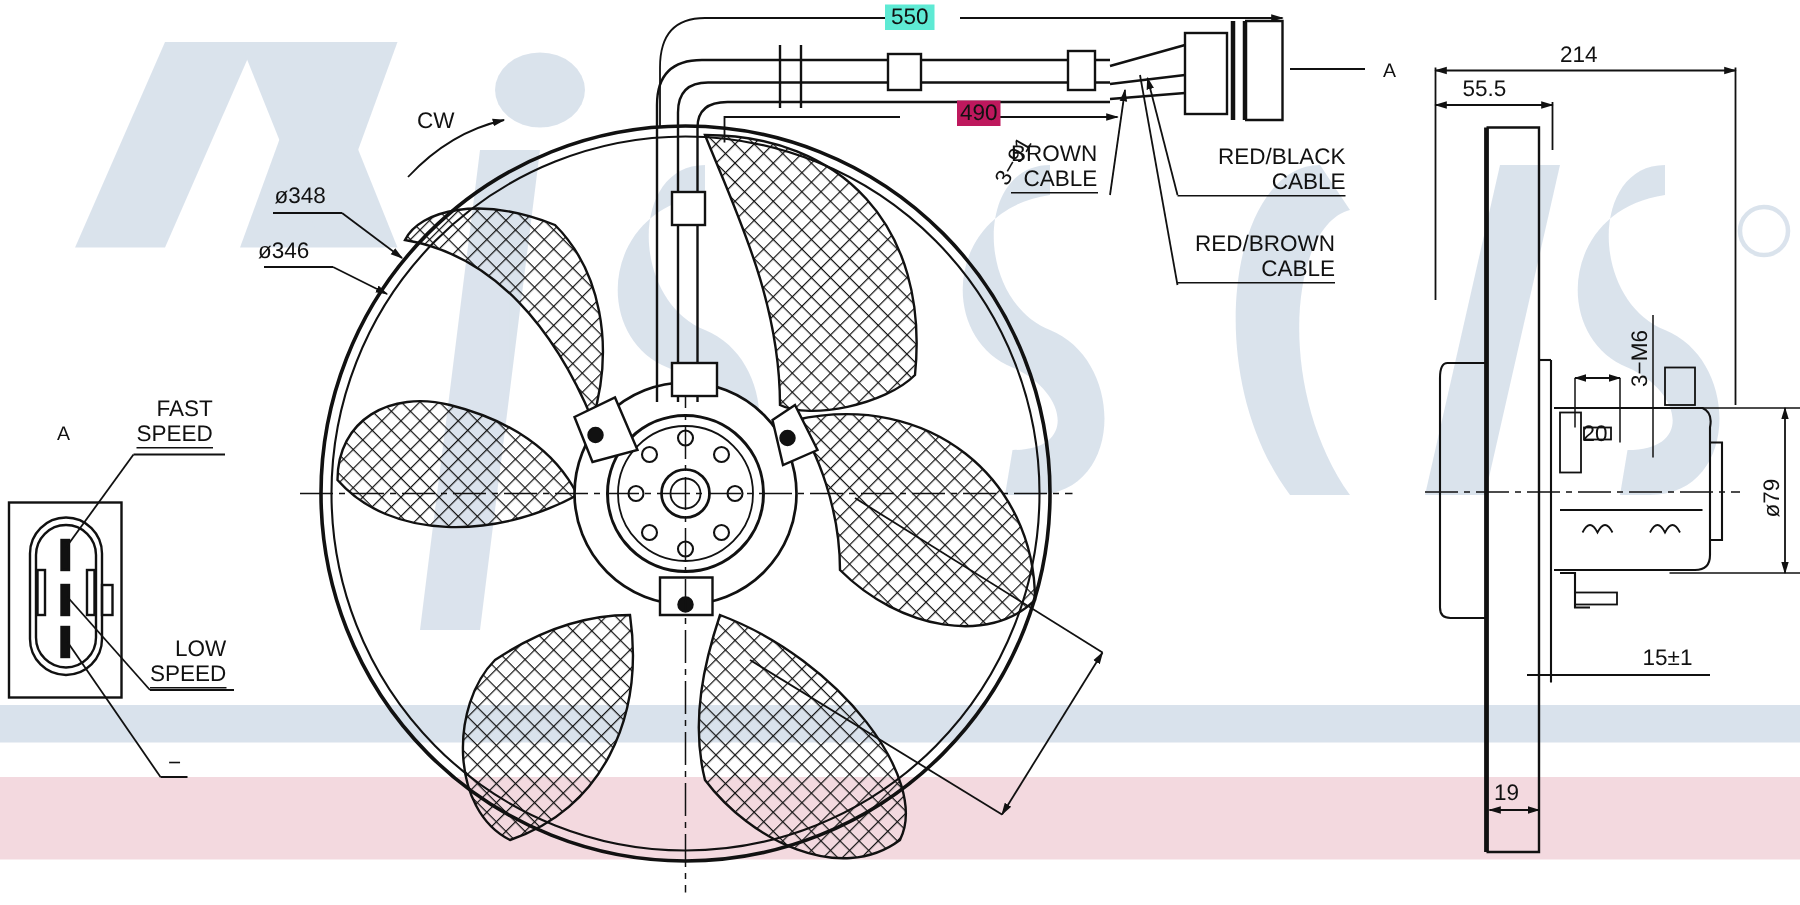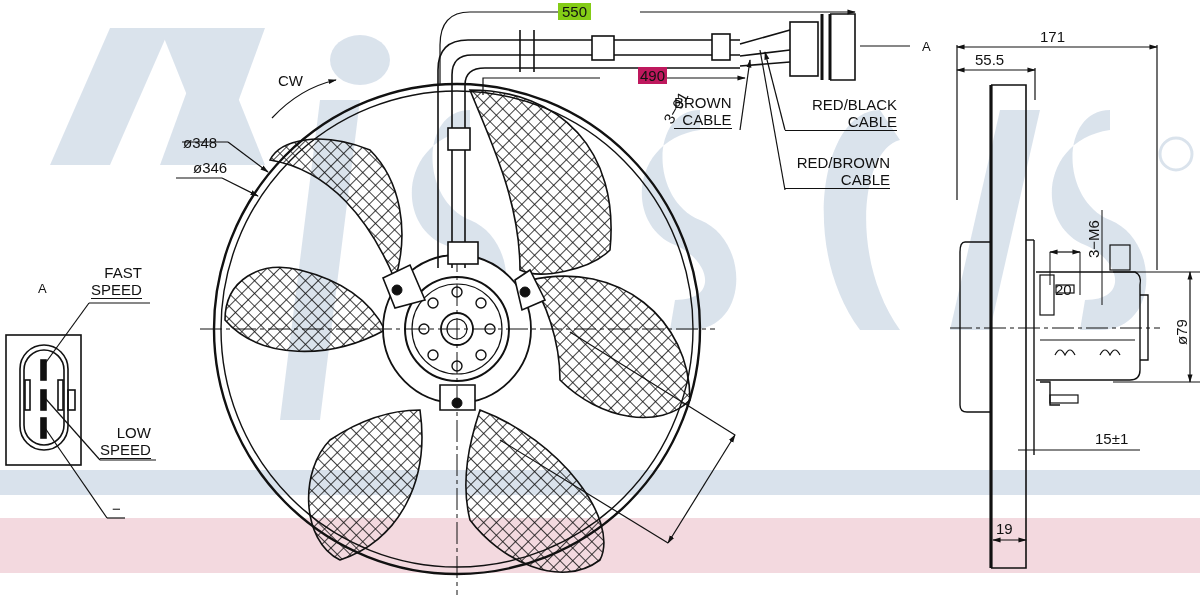--- a/index.html
+++ b/index.html
@@ -169,23 +169,23 @@
       <line x1="1050" y1="252" x2="1050" y2="285" stroke-width="1"></line>
       <line x1="1080" y1="252" x2="1080" y2="295" stroke-width="1"></line>
       <line x1="1102" y1="210" x2="1102" y2="305" stroke-width="1"></line>
       <line x1="1018" y1="450" x2="1140" y2="450" stroke-width="1.2"></line>
       <line x1="993" y1="540" x2="1026" y2="540" stroke-width="1.2" marker-start="url(#arr)" marker-end="url(#arr)"></line>
       <line x1="950" y1="328" x2="1160" y2="328" stroke-width="1" stroke-dasharray="22,4,4,4"></line>
     </g>
   </svg>
 
   <div class="lbl" style="left:278px;top:72px;">CW</div>
-  <div class="lbl" style="left:183px;top:122px;margin-top:12px;">ø348</div>
-  <div class="lbl" style="left:193px;top:159px;">ø346</div>
-  <div class="lbl" style="left:558px;top:3px;background:#84cc16;padding:0 4px;">550</div>
+  <div class="lbl" style="left:183px;top:122px;">ø348</div>
+  <div class="lbl" style="left:172px;top:159px;">ø346</div>
+  <div class="lbl" style="left:590px;top:3px;background:#5eead4;padding:0 4px;">550</div>
   <div class="lbl" style="left:638px;top:67px;background:#be185d;padding:0 2px;">490</div>
   <div class="lbl" style="left:922px;top:38px;font-size:13px;">A</div>
   <div class="lbl" style="left:660px;top:118px;transform:rotate(-60deg);transform-origin:left top;">3−91</div>
 
   <div class="lbl c ul" style="left:674px;top:94px;">
     <div>BROWN</div>
     <div>CABLE</div>
   </div>
   <div class="lbl c ul" style="left:785px;top:96px;width:112px;">
     <div>RED/BLACK</div>
@@ -200,20 +200,20 @@
   <div class="lbl c ul" style="left:91px;top:264px;">
     <div>FAST</div>
     <div>SPEED</div>
   </div>
   <div class="lbl c ul" style="left:100px;top:424px;">
     <div>LOW</div>
     <div>SPEED</div>
   </div>
   <div class="lbl" style="left:112px;top:500px;">−</div>
 
-  <div class="lbl" style="left:1040px;top:28px;">171</div>
+  <div class="lbl" style="left:1040px;top:28px;">214</div>
   <div class="lbl" style="left:975px;top:51px;text-align:center;">55.5</div>
   <div class="lbl" style="left:1055px;top:233px;margin-top:48px;">20</div>
   <div class="lbl" style="left:1085px;top:258px;transform:rotate(-90deg);transform-origin:left top;">3−M6</div>
   <div class="lbl" style="left:1173px;top:345px;transform:rotate(-90deg);transform-origin:left top;">ø79</div>
   <div class="lbl" style="left:1095px;top:430px;">15±1</div>
   <div class="lbl" style="left:996px;top:520px;">19</div>
 </div>
 
 </body></html>

